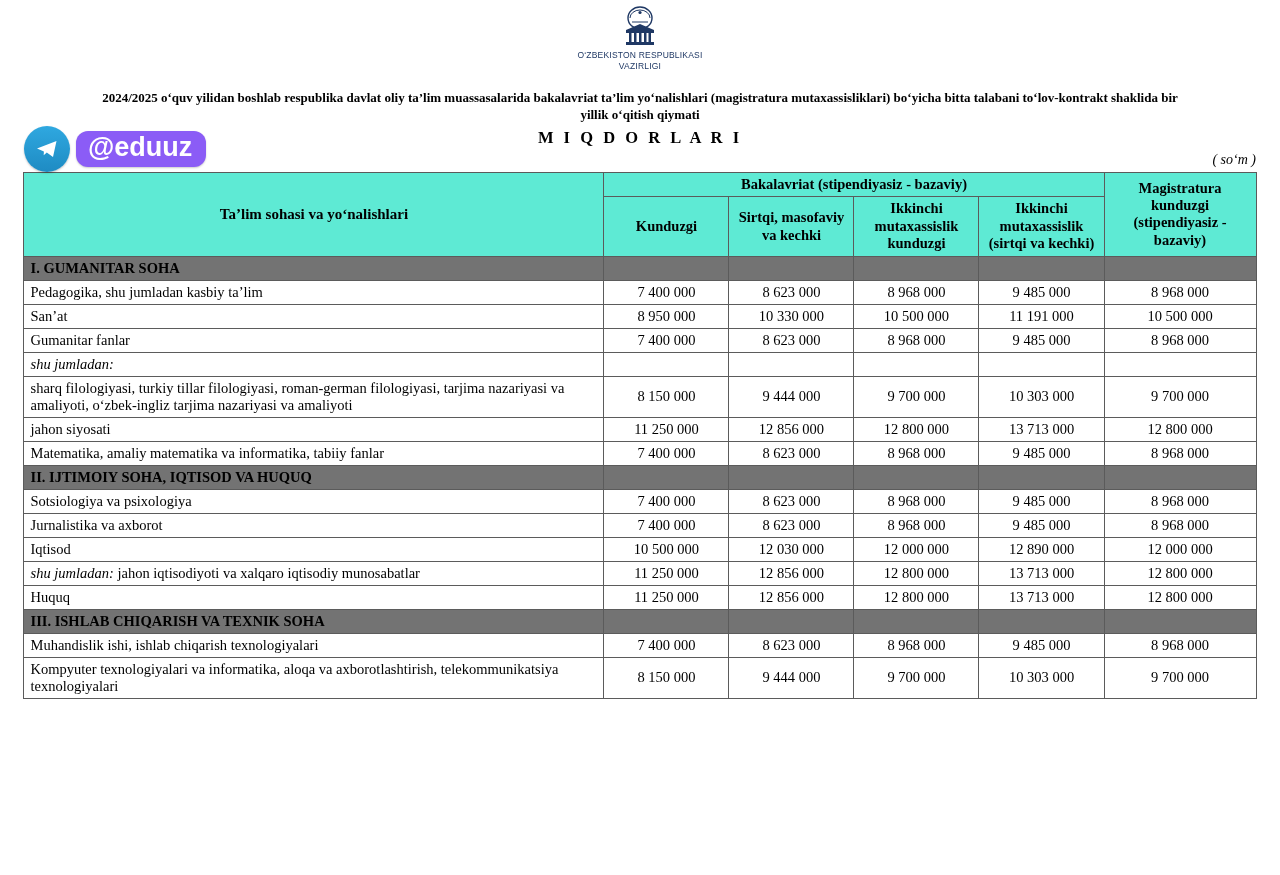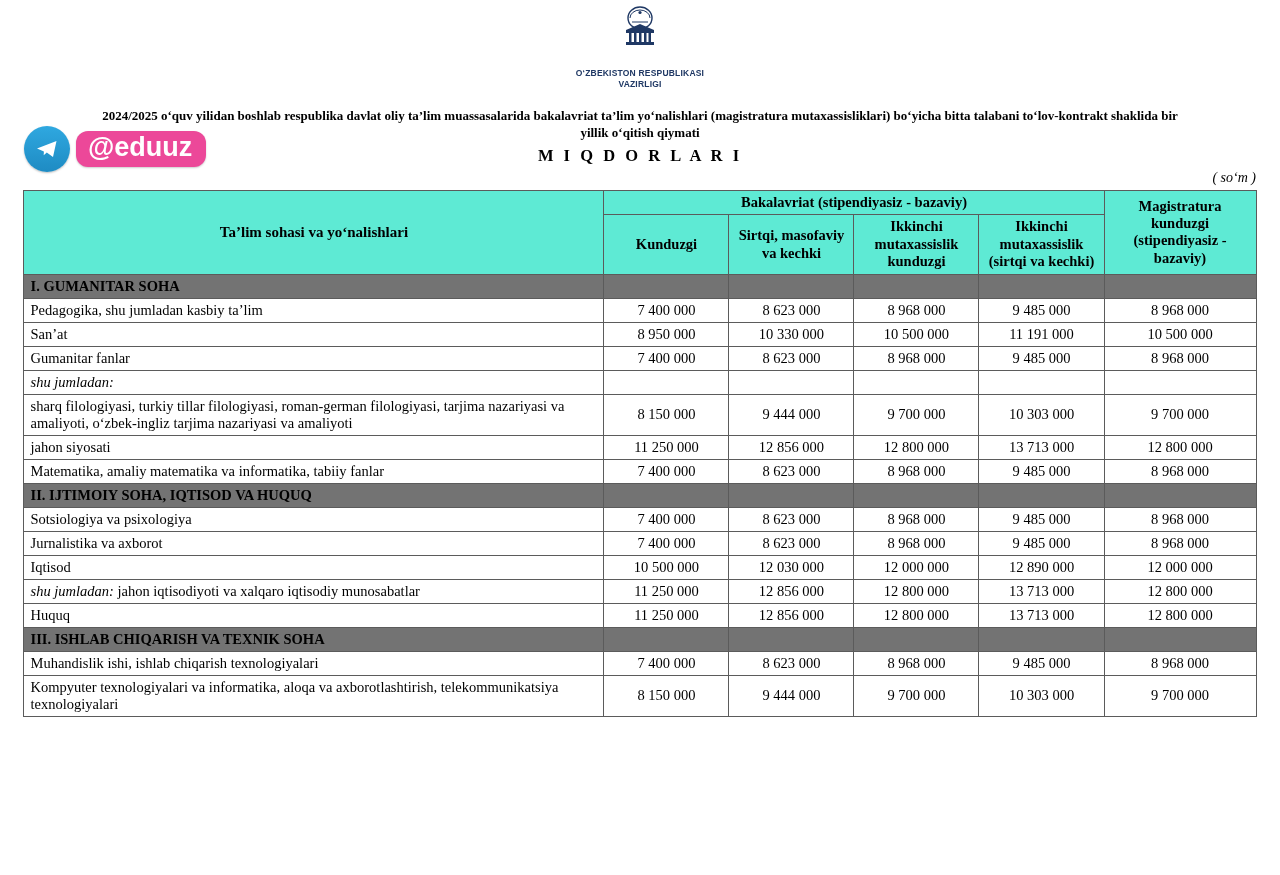--- a/index.html
+++ b/index.html
@@ -23,25 +23,25 @@
   }
   .emblem {
     width: 56px;
     height: 42px;
     margin: 0 auto;
     display: block;
   }
   .ministry-lines {
     font-family: "Liberation Sans", sans-serif;
     font-size: 8.5px;
-    font-weight: bold;
+    font-weight: normal;
     color: #1f3864;
     line-height: 1.35;
     letter-spacing: .2px;
-    margin-top: 20px;
+    margin-top: 2px;
   }
   .title-block {
     margin: 16px auto 0 auto;
     width: 1090px;
     font-size: 13px;
     font-weight: bold;
     line-height: 1.35;
     text-align: center;
   }
   .title-miqdorlari {
@@ -65,21 +65,21 @@
     height: 46px;
     border-radius: 50%;
     background: linear-gradient(180deg,#2fa8e0,#1e8bc3);
     display: flex;
     align-items: center;
     justify-content: center;
     box-shadow: 0 1px 2px rgba(0,0,0,.25);
   }
   .tg-circle svg { display:block; }
   .tg-label {
-    background: #ec4899;
+    background: #8b5cf6;
     color: #ffffff;
     font-family: "Liberation Sans", sans-serif;
     font-weight: bold;
     font-size: 27px;
     padding: 2px 14px 5px 12px;
     border-radius: 12px;
     line-height: 1.05;
     box-shadow: 0 1px 2px rgba(0,0,0,.2);
   }
 

